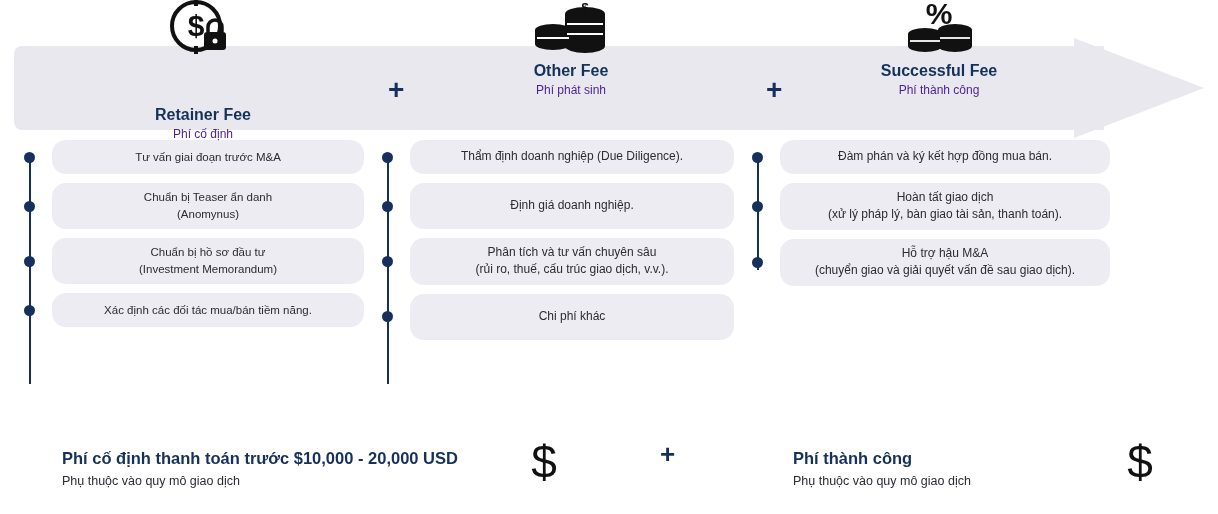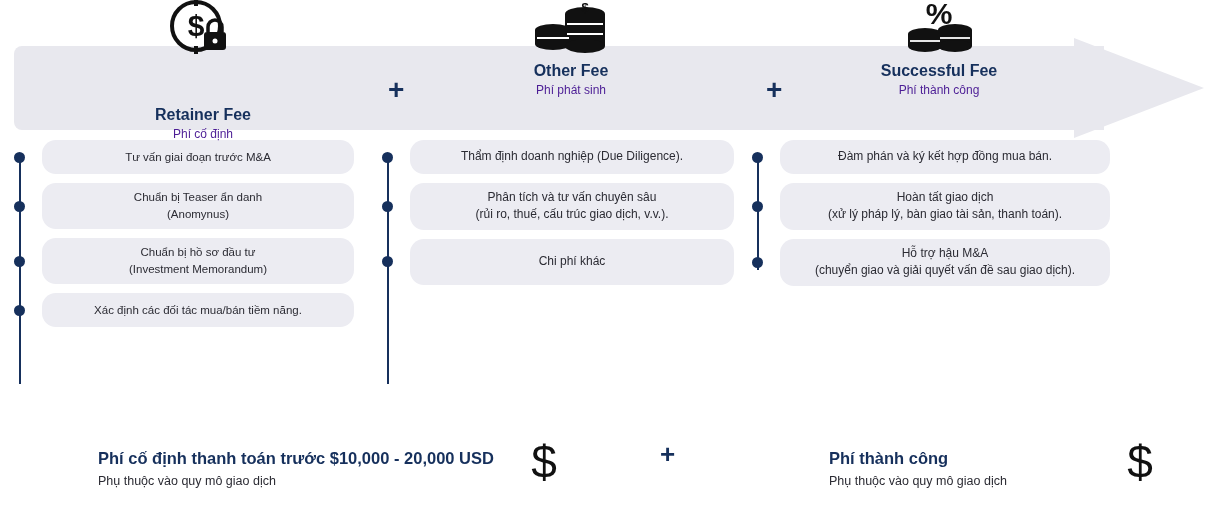--- a/index.html
+++ b/index.html
@@ -95,21 +95,21 @@
   }
   #plus-b-0 { left: 388px; }
   #plus-b-1 { left: 766px; }
 
   
   .column {
     position: absolute;
     top: 140px;
     width: 340px;
   }
-  #col-0 { left: 14px; }
+  #col-0 { left: 24px; }
   #col-1 { left: 382px; }
   #col-2 { left: 752px; }
 
   .row {
     position: relative;
     margin-bottom: 9px;
     display: flex;
     align-items: center;
   }
   .bullet {
@@ -145,21 +145,20 @@
     padding: 6px 10px;
     box-sizing: border-box;
   }
   .pill.tall { min-height: 46px; }
   #col-1 .pill, #col-2 .pill { font-size: 12px; }
 
   
   .footer-block {
     position: absolute;
     bottom: 26px;
-    margin-left: 36px;
   }
   #footer-0 { left: 62px; }
   #footer-1 { left: 793px; }
   .footer-title {
     font-size: 16.5px;
     font-weight: bold;
     color: #16305c;
     margin: 0 0 6px 0;
     white-space: nowrap;
   }
@@ -285,20 +284,24 @@
 </div>
 
 <div class="column" id="col-1" style="width:352px;">
   <div class="connector" style="height:228px;"></div>
   <div class="row">
     <div class="bullet"></div>
     <div class="pill">Thẩm định doanh nghiệp (Due Diligence).</div>
   </div>
   <div class="row">
     <div class="bullet"></div>
+    <div class="pill tall">Định giá doanh nghiệp.</div>
+  </div>
+  <div class="row">
+    <div class="bullet"></div>
     <div class="pill tall">Phân tích và tư vấn chuyên sâu<br>(rủi ro, thuế, cấu trúc giao dịch, v.v.).</div>
   </div>
   <div class="row">
     <div class="bullet"></div>
     <div class="pill tall">Chi phí khác</div>
   </div>
 </div>
 
 <div class="column" id="col-2" style="width:358px;">
   <div class="connector" style="height:114px;"></div>

